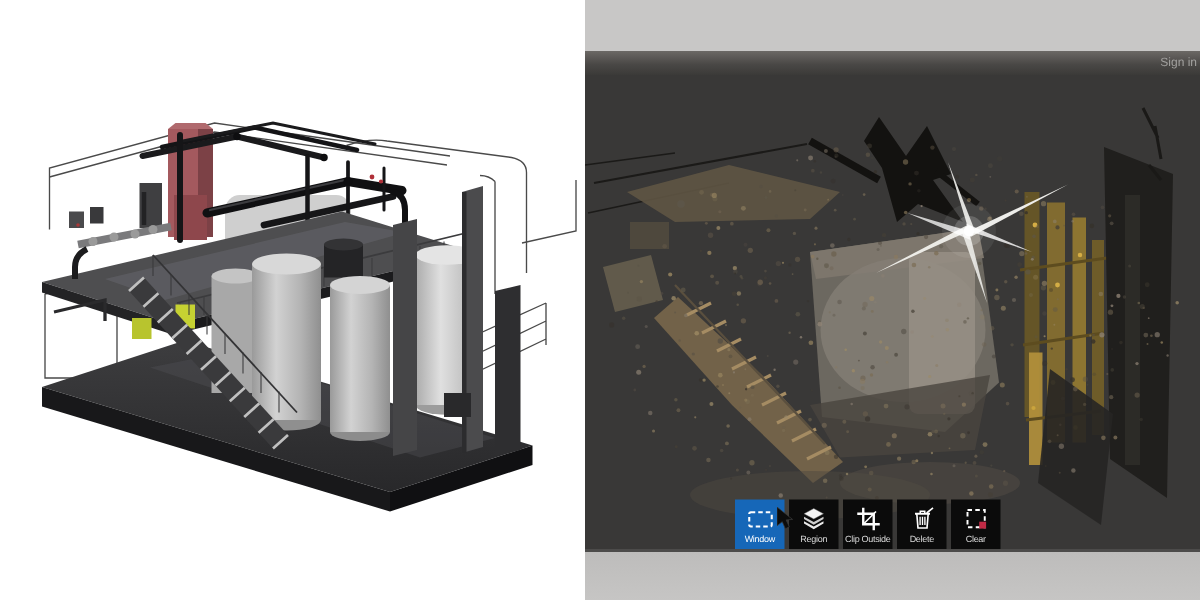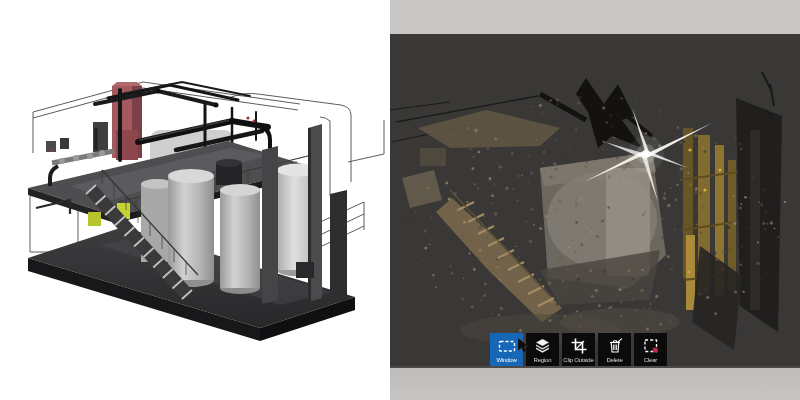--- a/index.html
+++ b/index.html
@@ -174,20 +174,23 @@
         <polygon points="96,185 192,290 182,299 86,194" fill="#3a3a3c"></polygon>
         <path d="M96,185 l-10,9 M105.6,195.5 l-10,9 M115.2,206 l-10,9 M124.8,216.5 l-10,9 M134.4,227 l-10,9 M144,237.5 l-10,9 M153.6,248 l-10,9 M163.2,258.5 l-10,9 M172.8,269 l-10,9 M182.4,279.5 l-10,9 M192,290 l-10,9" stroke="#c0c0c0" stroke-width="1.8" fill="none"></path>
         <path d="M102,170 L198,275" stroke="#333335" stroke-width="1.2" fill="none"></path>
         <path d="M102,170 l0,14 M114,183 l0,14 M126,196 l0,14 M138,209 l0,14 M150,222 l0,14 M162,235 l0,14 M174,248 l0,14 M186,261 l0,14" stroke="#3a3a3c" stroke-width="0.7" fill="none"></path>
       </g>
     </svg>
   </section>
 
   <section class="right-panel">
     <div class="chrome-top"></div>
+    <div class="titlebar">
+      <span class="signin">Sign in</span>
+    </div>
 
     <div class="viewport">
       <svg width="410" height="316" viewBox="0 0 410 316">
 
         <g stroke="#1b1a18" fill="none">
           <path d="M6,72 L148,46" stroke-width="1.4"></path>
           <path d="M2,92 L96,72" stroke-width="1"></path>
           <path d="M0,60 L60,52" stroke-width="1"></path>
         </g>
         <rect x="30" y="98" width="26" height="18" fill="#544c3e" opacity=".8"></rect>

